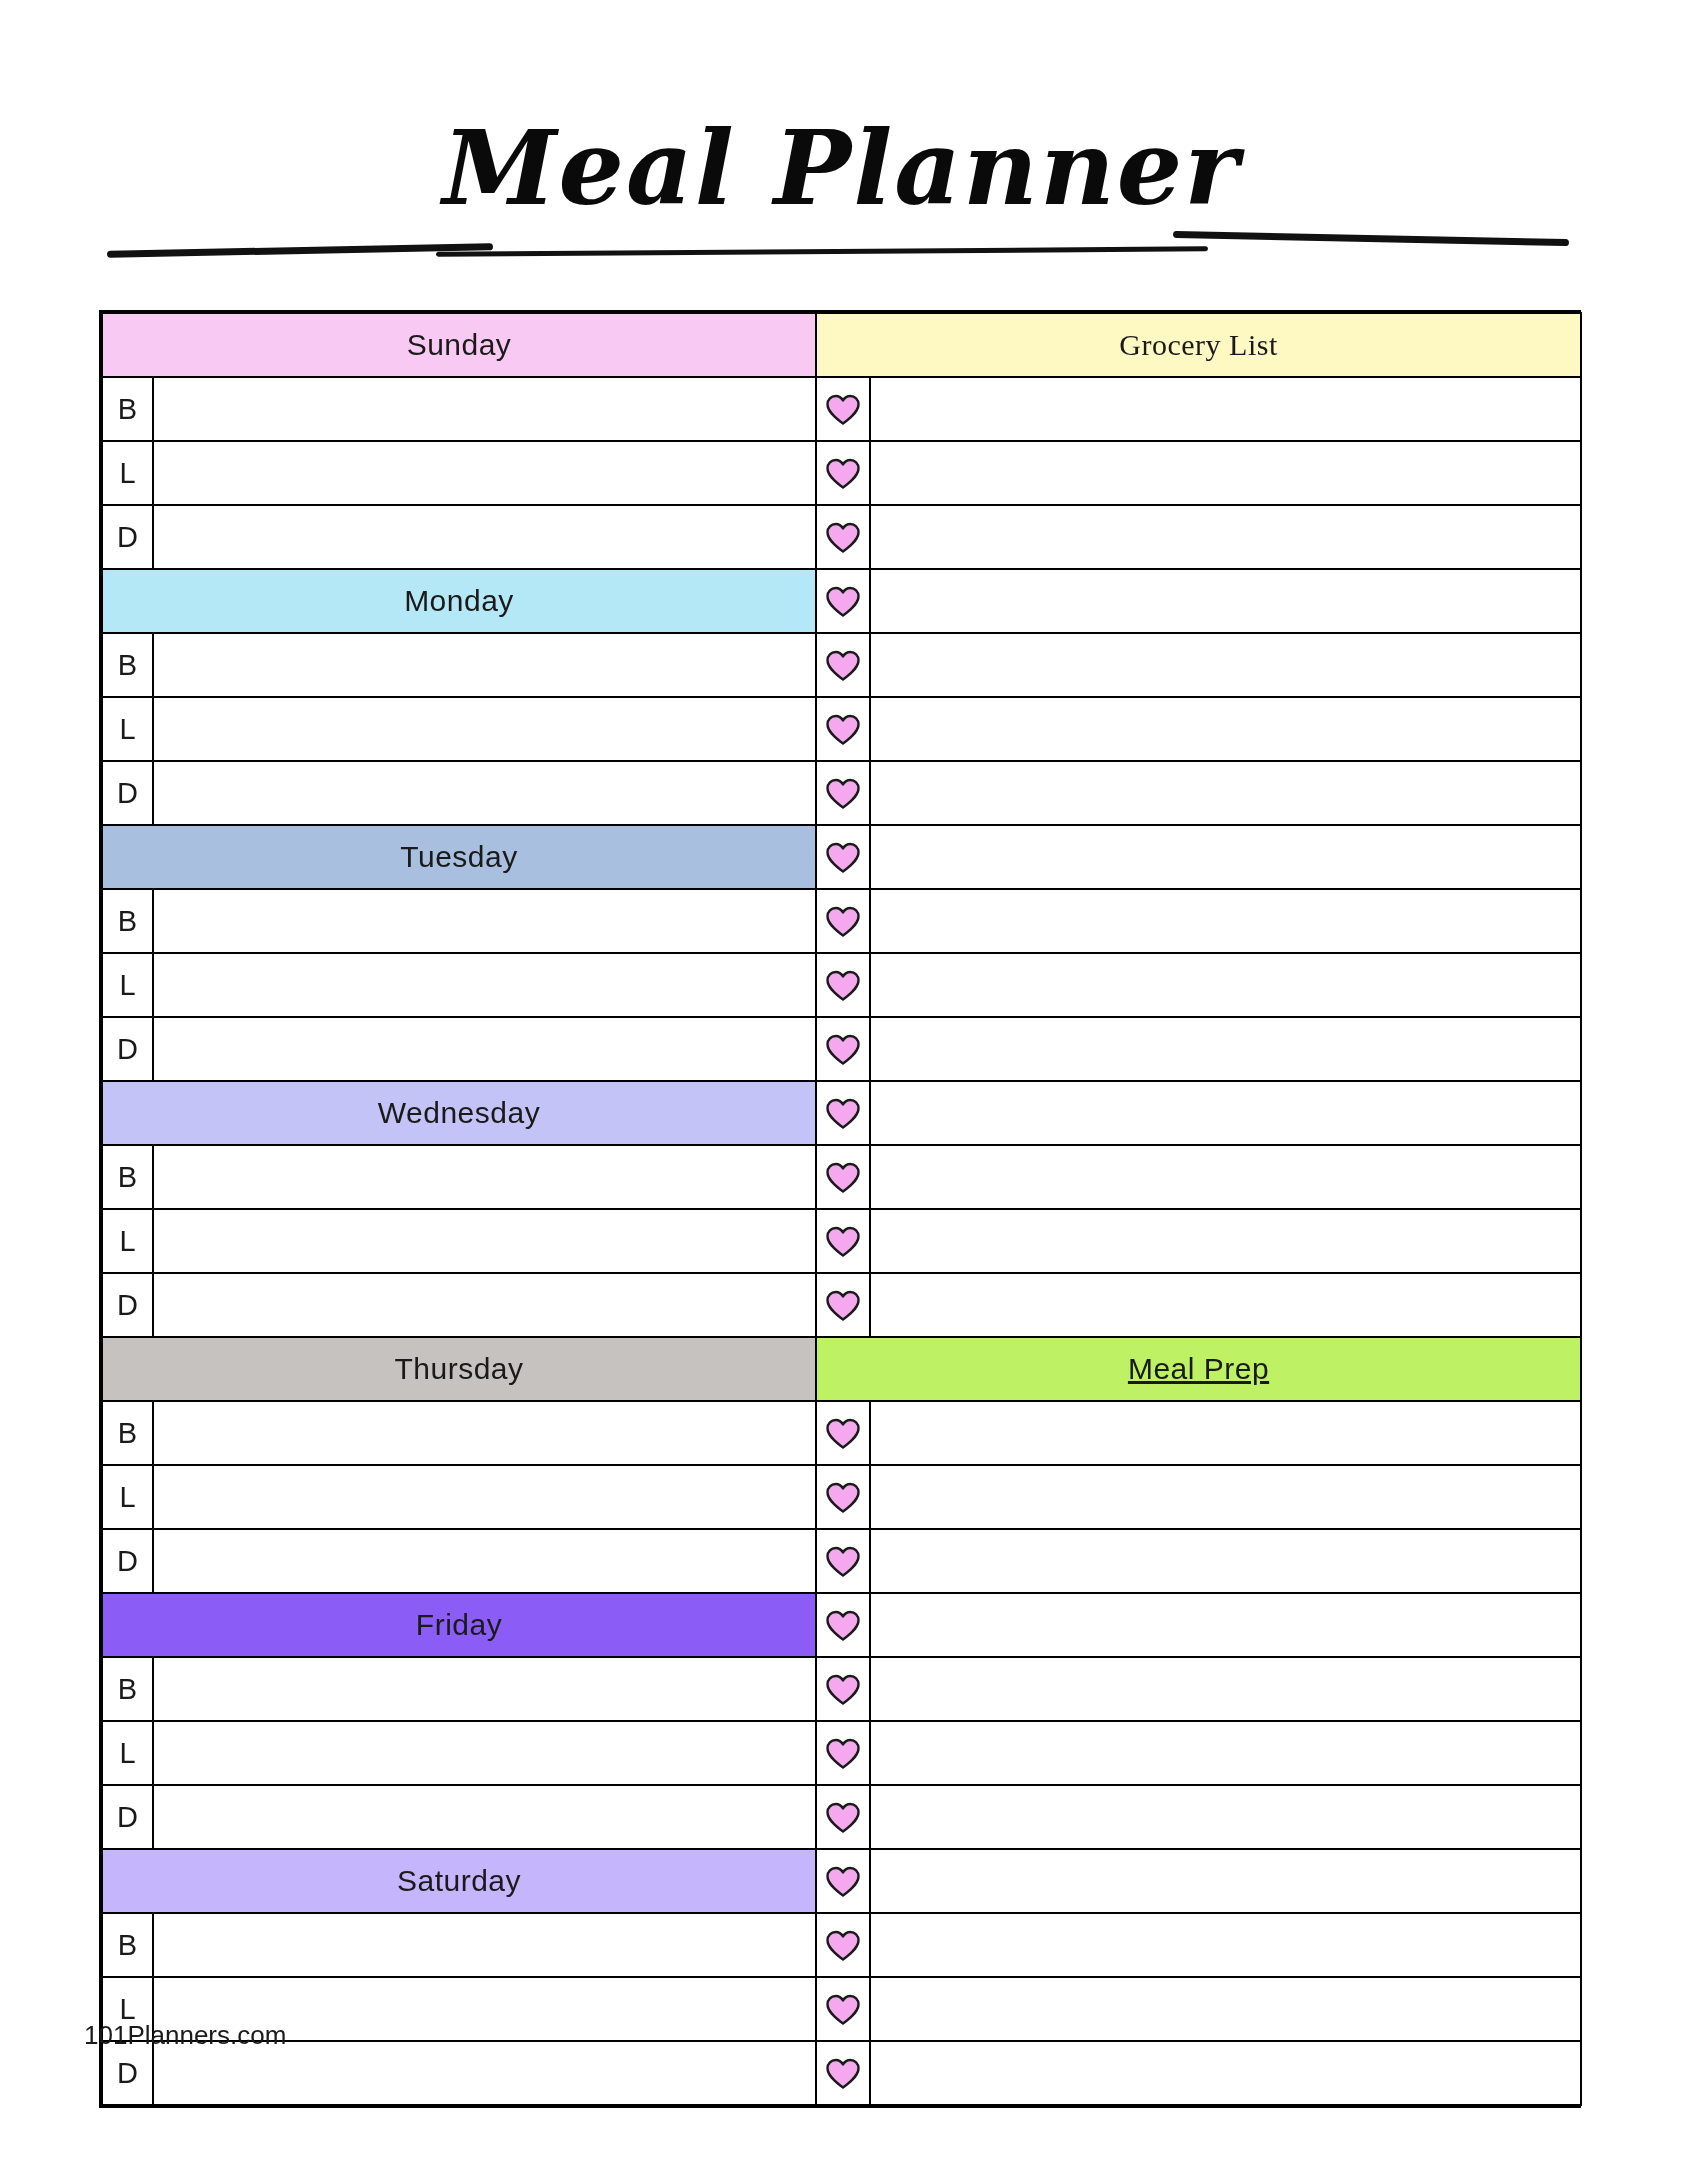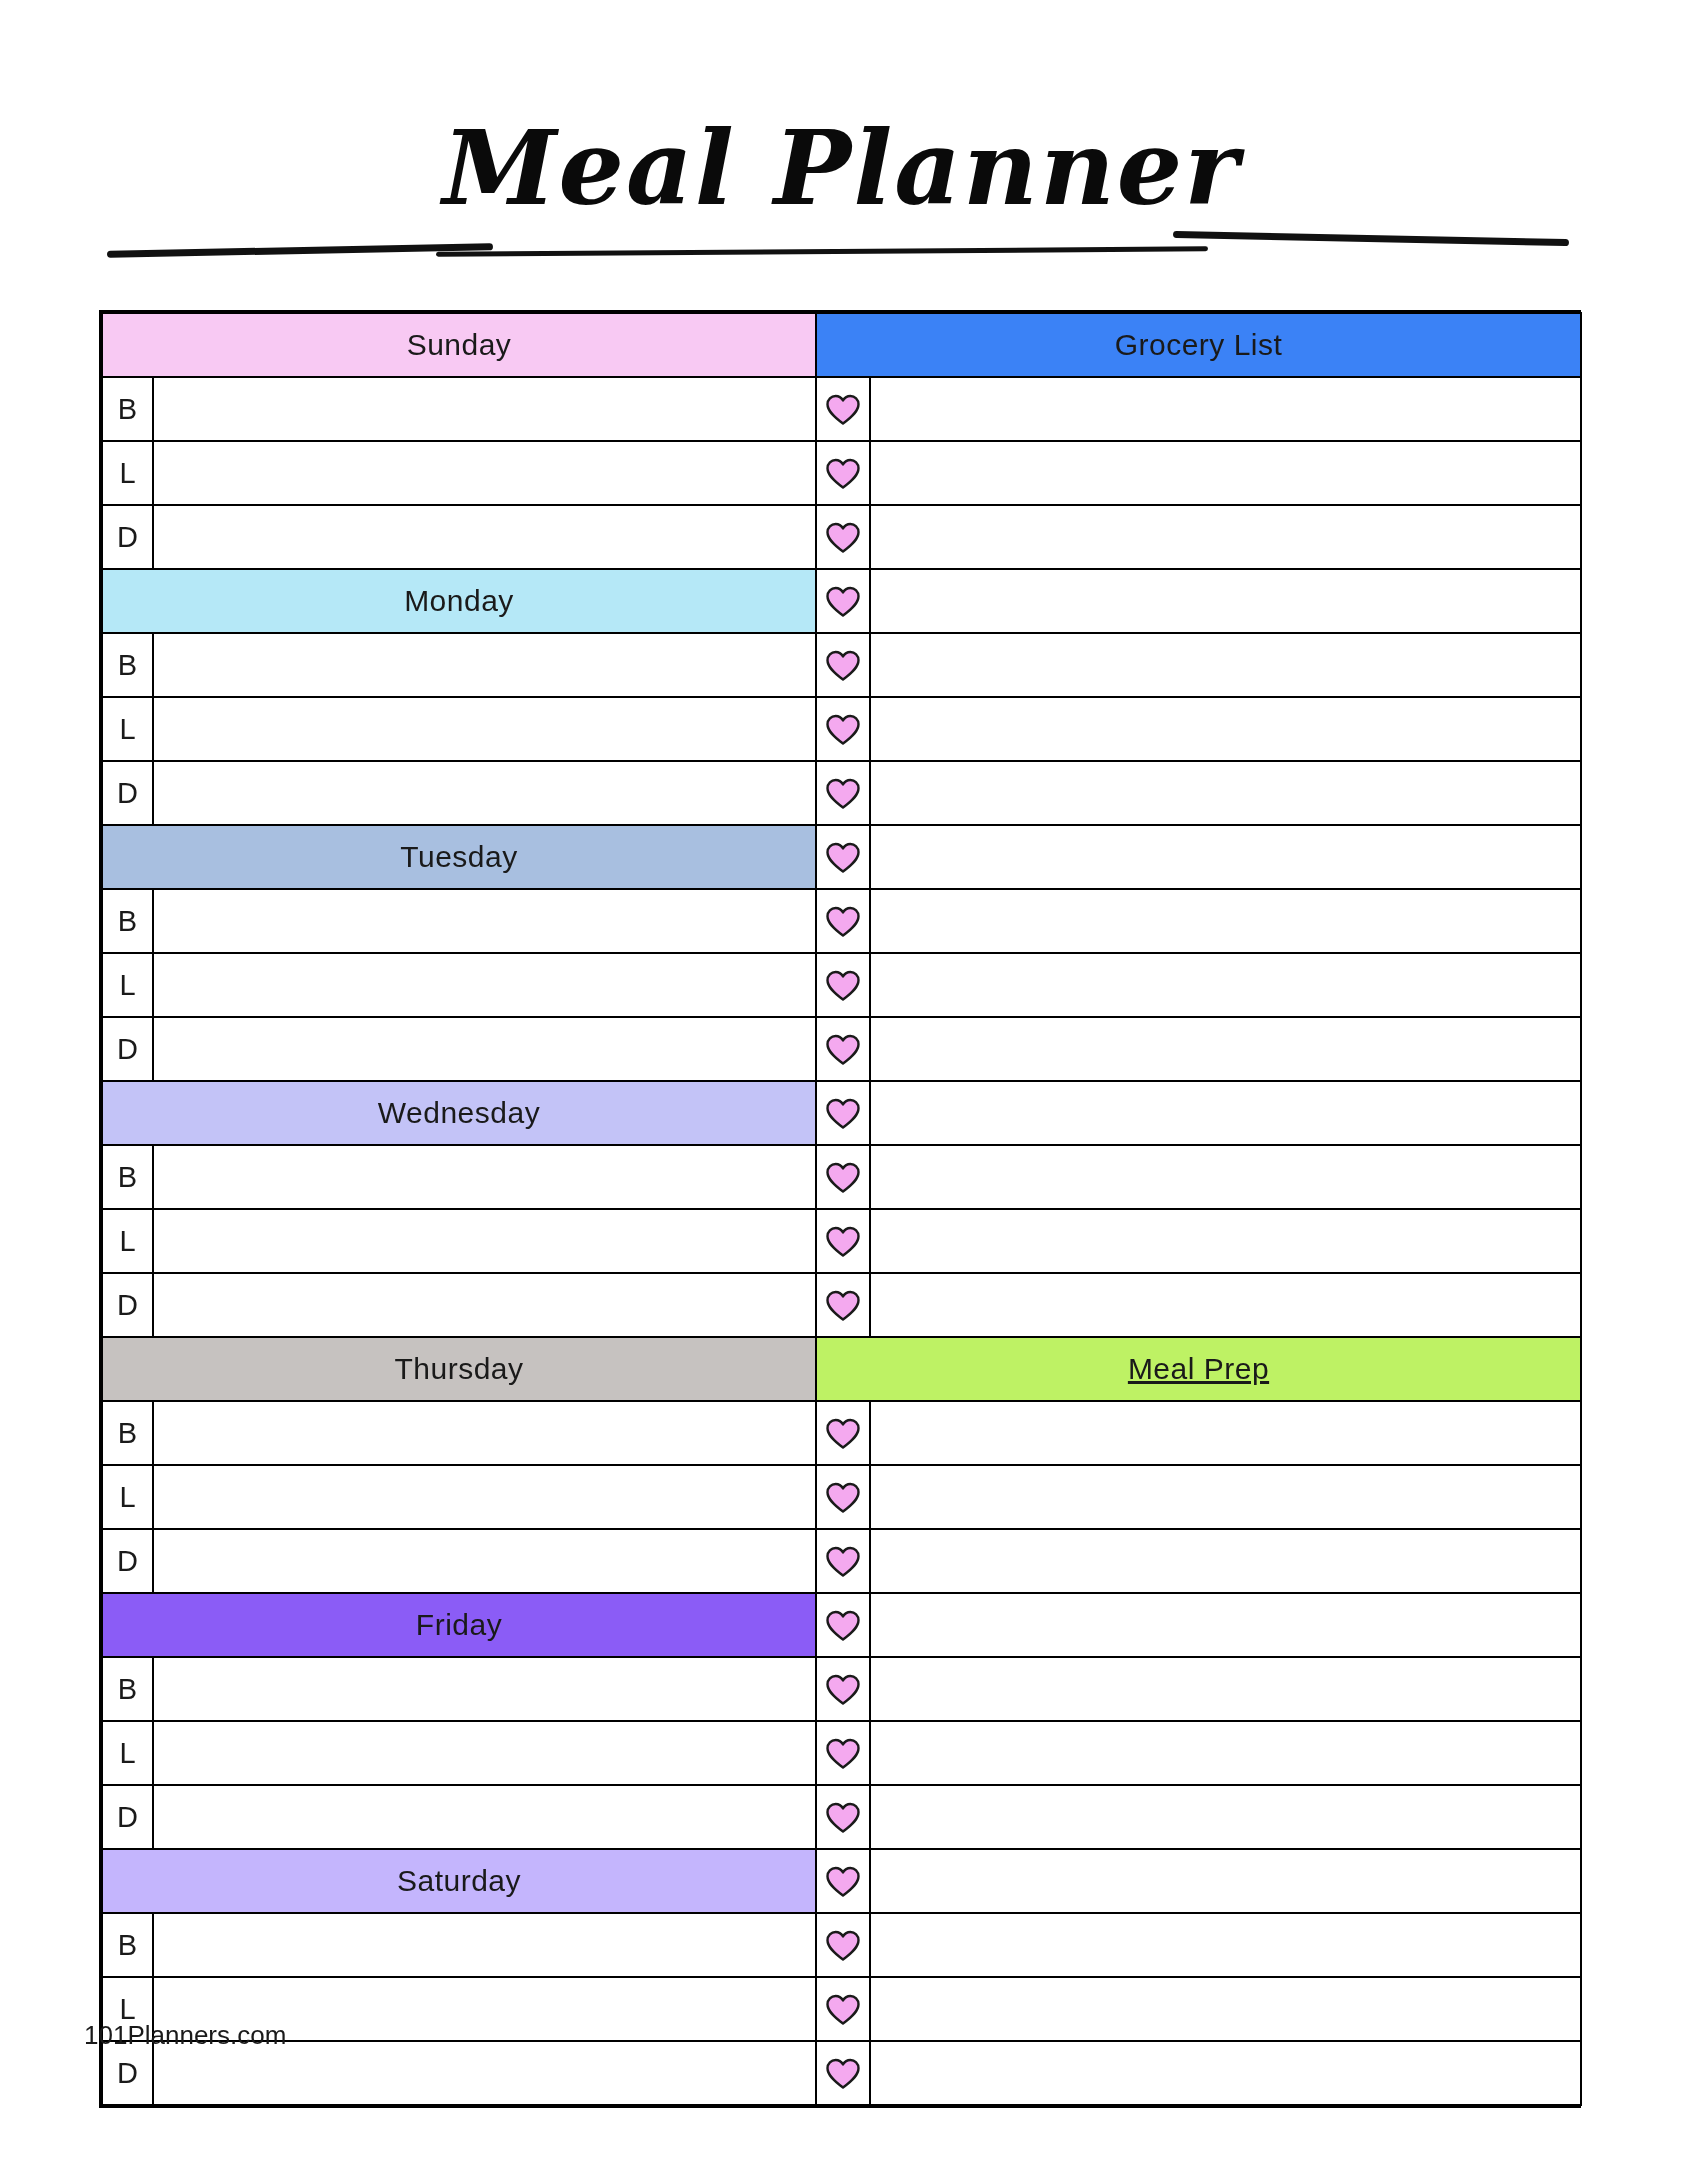--- a/index.html
+++ b/index.html
@@ -160,21 +160,21 @@
     <table class="planner">
       <colgroup>
         <col class="col-letter">
         <col class="col-meal">
         <col class="col-heart">
         <col class="col-list">
       </colgroup>
       <tbody id="planner-body">
           <tr>
             <td colspan="2" class="day-header" style="background: rgb(248, 201, 243);">Sunday</td>
-            <td colspan="2" class="section-header" style="background: #3b82f6;">Grocery List</td>
+            <td colspan="2" class="section-header" style="background: #fef9c3; font-family: Liberation Serif, serif;">Grocery List</td>
           </tr>
           <tr>
             <td class="letter-cell">B</td>
             <td class="meal-cell"></td>
             <td class="heart-cell"><span class="heart"><svg width="34" height="31" viewBox="0 0 34 31" xmlns="http://www.w3.org/2000/svg">
                   <path d="M17 29.5 C7 22 1.5 16.5 1.5 10.2 C1.5 5.4 5.2 2 9.6 2 C12.6 2 15.4 3.7 17 6.4 C18.6 3.7 21.4 2 24.4 2 C28.8 2 32.5 5.4 32.5 10.2 C32.5 16.5 27 22 17 29.5 Z" fill="#f4a9ef" stroke="#1a1a1a" stroke-width="2.4" stroke-linejoin="round"></path>
                 </svg></span></td>
             <td class="list-cell"></td>
           </tr>
           <tr>

